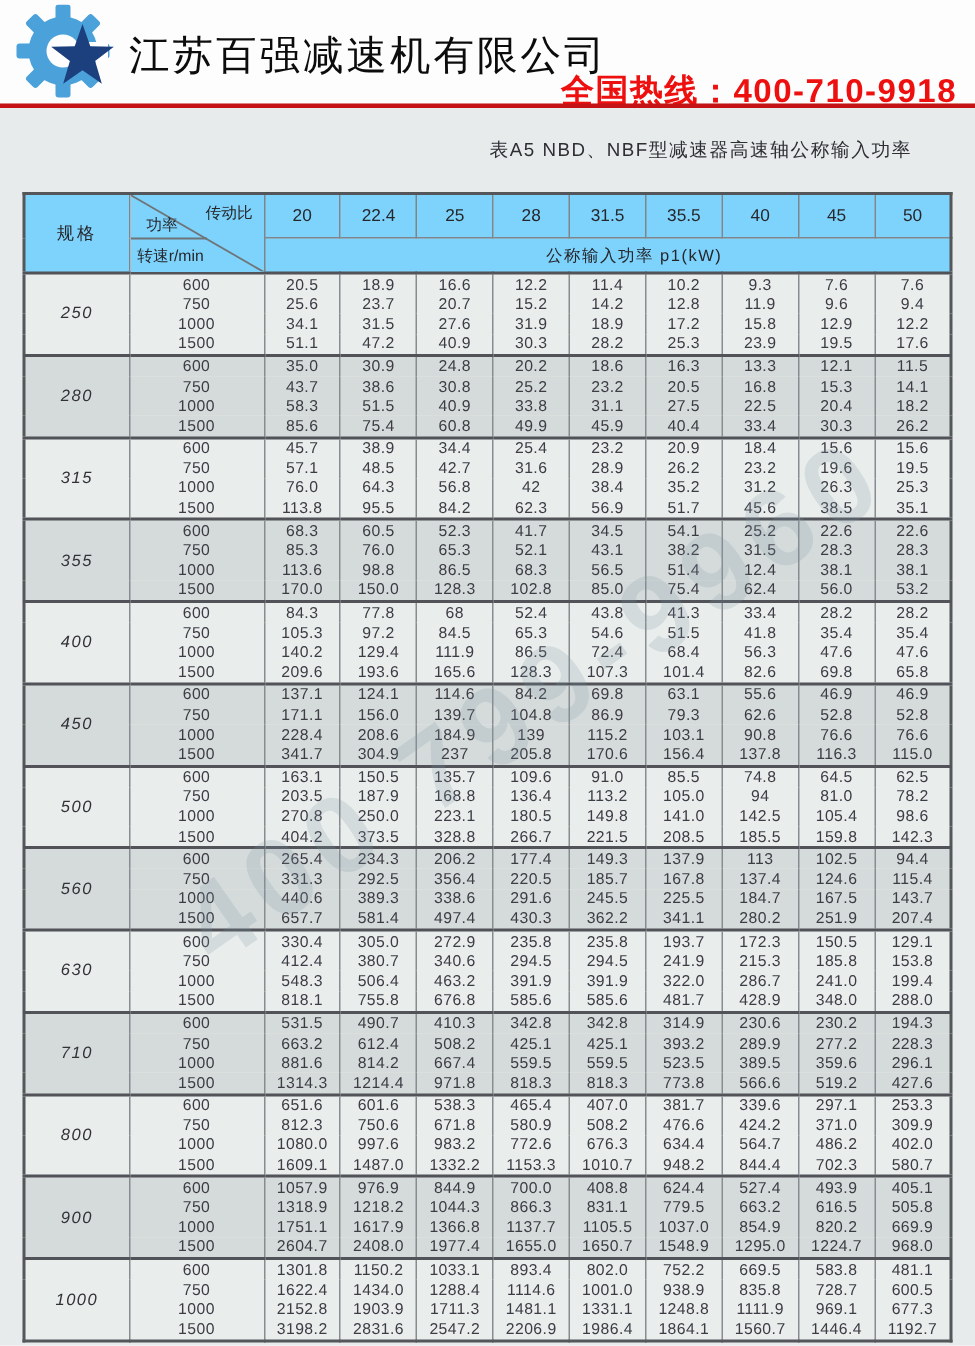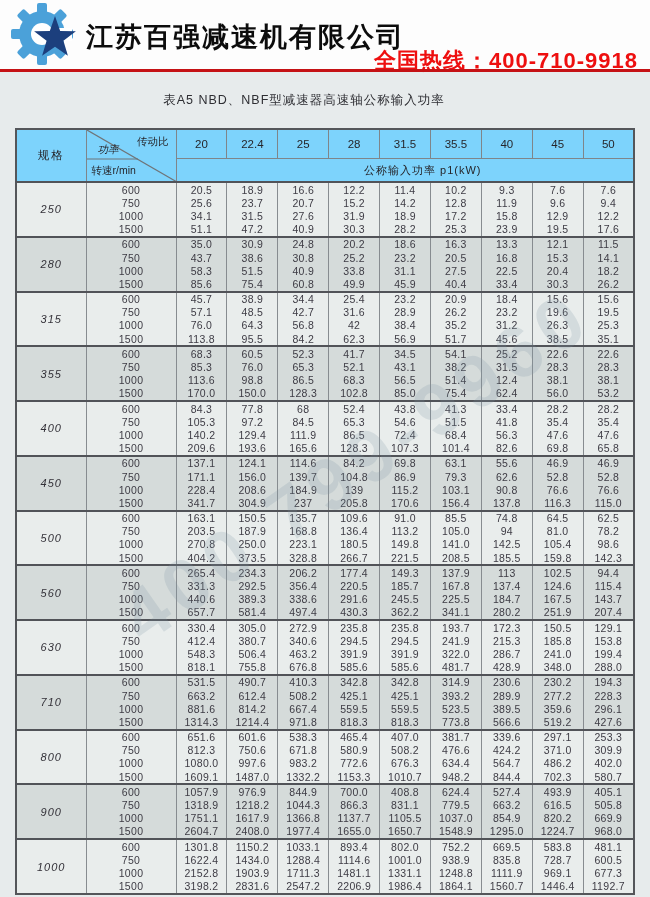--- a/index.html
+++ b/index.html
@@ -1,47 +1,47 @@
 <!DOCTYPE html>
 <html><head>
 <meta charset="utf-8">
 <style>
   html,body{margin:0;padding:0;}
   .page{position:relative;width:650px;height:897px;background:#e7ebec;
         font-family:"Liberation Sans","DejaVu Sans",sans-serif;overflow:hidden;}
   
   .topbar{position:absolute;left:0;top:0;width:650px;height:69px;background:#fdfdfd;}
   .logo{position:absolute;left:8px;top:3px;}
-  .company{position:absolute;left:86px;top:19px;font-size:27px;font-weight:bold;
+  .company{position:absolute;left:86px;top:19px;font-size:27px;font-weight:normal;
            color:#0c0c0c;letter-spacing:2px;white-space:nowrap;}
   .hotline{position:absolute;right:12px;top:46px;font-size:22px;font-weight:bold;
            color:#ee0f0f;white-space:nowrap;letter-spacing:1px;}
   .redline{position:absolute;left:0;top:69px;width:650px;height:3px;background:#c51215;}
   
-  .doc-title{position:absolute;left:0;top:92px;width:608px;text-align:center;
+  .doc-title{position:absolute;left:0;top:92px;width:608px;text-align:right;
              font-size:12.5px;color:#2e2e33;letter-spacing:1px;}
   
   .watermark{position:absolute;left:105px;top:590px;transform:rotate(-35deg);
              transform-origin:left top;font-size:74px;font-weight:bold;letter-spacing:8px;
              color:#7e96a4;opacity:0.20;white-space:nowrap;pointer-events:none;z-index:5;}
   
   table.main{position:absolute;left:15px;top:128px;width:618px;height:767px;
              border-collapse:collapse;table-layout:fixed;z-index:2;
              border:2px solid #54565a;}
   table.main th,table.main td{padding:0;text-align:center;vertical-align:middle;}
   thead th{background:#7dd3fc;font-weight:normal;color:#26262b;
            border:1px solid #7f858a;}
   tr.ratio-row th{height:28px;font-size:11.5px;}
   tr.sub-row th{height:22px;font-size:11px;letter-spacing:1px;}
   th.spec-h{font-size:12px;letter-spacing:2px;margin-left:34px;}
   thead tr.sub-row th{border-bottom:2px solid #515358;padding-left:36px;}
   th.corner{position:relative;overflow:hidden;}
   .corner-lbl{position:absolute;font-size:10.5px;color:#26262b;white-space:nowrap;}
   .lbl-ratio{top:5px;right:7px;}
-  .lbl-power{top:13px;left:11px;font-style:italic;}
+  .lbl-power{top:13px;left:11px;}
   .lbl-speed{bottom:3px;left:5px;}
   tbody td{font-size:10.5px;color:#3d3b44;border-left:1px solid #878c90;
            border-right:1px solid #878c90;border-top:none;border-bottom:none;
            letter-spacing:0.3px;}
   tbody tr.group-start td{border-top:2px solid #515358;}
   tbody tr.bgA td{background:#e9edec;}
   tbody tr.bgB td{background:#d5dbda;}
   td.spec{font-size:11px;color:#333138;letter-spacing:1px;font-style:italic;}
   
   col.c-spec{width:70px;} col.c-speed{width:90px;} col.c-val{width:50.9px;}

